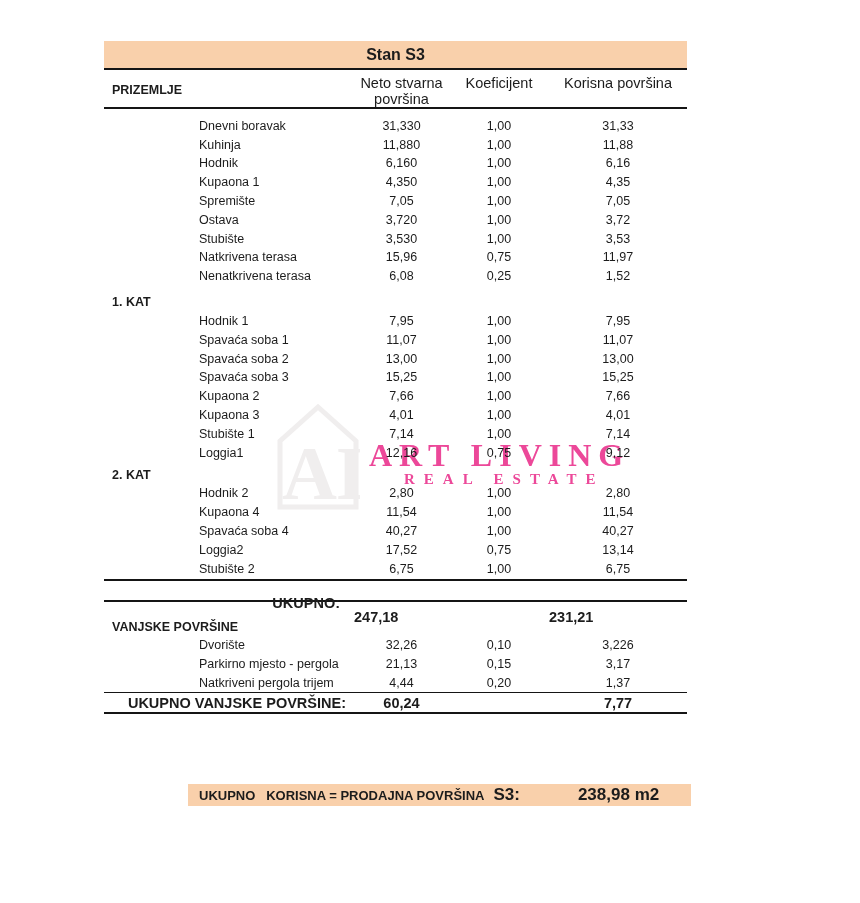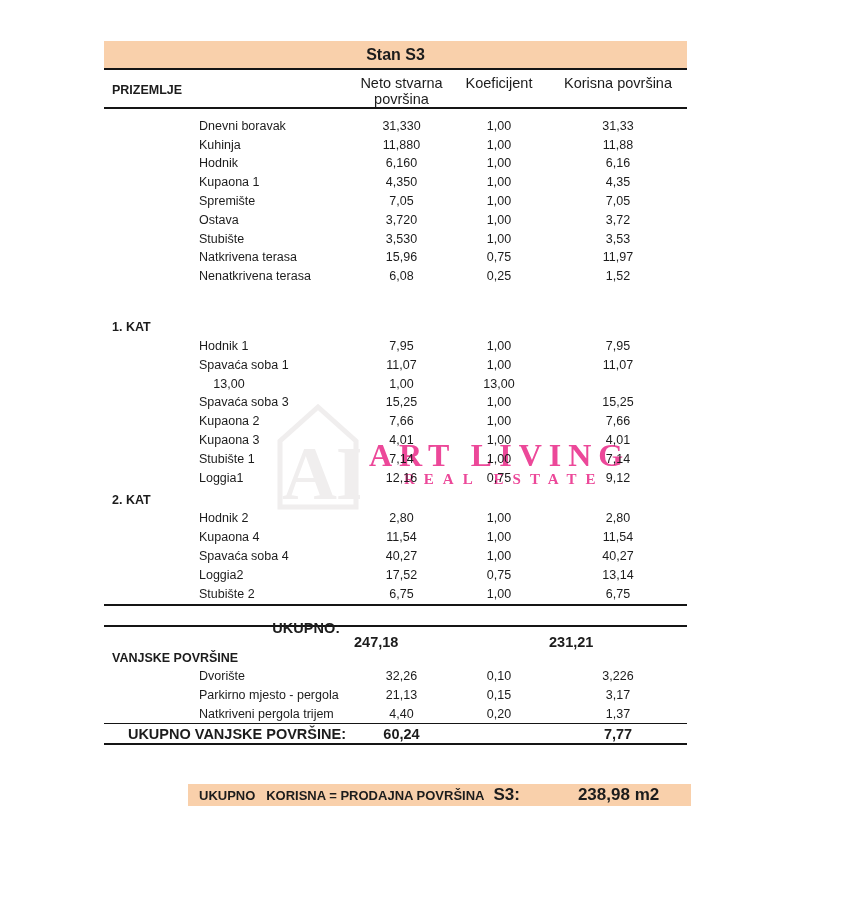--- a/index.html
+++ b/index.html
@@ -27,30 +27,30 @@
   .header-row .h-sec { align-self:end; font-weight:bold; font-size:12.5px; padding-left:8px; padding-bottom:10px; }
   .header-row .h-col { text-align:center; font-size:14.5px; line-height:1.12; align-self:start; padding-top:1px; }
 
   .row { height:18.8px; align-items:center; font-size:12.5px; }
   .row .c-label { padding-left:95px; white-space:nowrap; }
   .row .c-num { text-align:center; }
 
   .section-label { height:19px; display:flex; align-items:center; font-weight:bold;
                    font-size:12.5px; padding-left:8px; }
   .section { padding-top:2px; }
-  .section.gap-lg { margin-top:30px; }
+  .section.gap-lg { margin-top:5px; }
   .section.gap-sm { margin-top:1px; }
   .sections-top { margin-top:5px; }
 
   .total-row { border-top:2px solid #151515; border-bottom:2px solid #151515;
                height:23px; align-items:center; font-weight:bold; font-size:14.5px; margin-top:1px; }
   .total-row .c-label { text-align:right; padding-right:14px; }
   .total-row .c-num { text-align:left;margin-top:28px; }
 
-  .outdoor-block { margin-top:21px; }
+  .outdoor-block { margin-top:15px; }
   .outdoor-total { border-top:1.5px solid #151515; border-bottom:2px solid #151515;
                    height:22px; align-items:center; font-weight:bold; font-size:14.5px; }
   .outdoor-total .c-label { text-align:right; padding-right:8px; white-space:nowrap; }
   .outdoor-total .c-num { text-align:center; }
 
   
   .summary-bar { position:absolute; left:188px; top:784px; width:503px; height:22px; z-index:1;
                  display:flex; align-items:center; padding-left:11px; }
   .summary-bar .s-small { font-weight:bold; font-size:13px; white-space:pre; }
   .summary-bar .s-unit { font-weight:bold; font-size:17px; margin-left:9px; }
@@ -150,20 +150,21 @@
             <div class="c-num">1,00</div>
             <div class="c-num">7,95</div>
           </div>
           <div class="grid row">
             <div class="c-label">Spavaća soba 1</div>
             <div class="c-num">11,07</div>
             <div class="c-num">1,00</div>
             <div class="c-num">11,07</div>
           </div>
           <div class="grid row">
+            <div class="c-label">Spavaća soba 2</div>
             <div class="c-num">13,00</div>
             <div class="c-num">1,00</div>
             <div class="c-num">13,00</div>
           </div>
           <div class="grid row">
             <div class="c-label">Spavaća soba 3</div>
             <div class="c-num">15,25</div>
             <div class="c-num">1,00</div>
             <div class="c-num">15,25</div>
           </div>
@@ -244,21 +245,21 @@
             <div class="c-num">3,226</div>
           </div>
           <div class="grid row">
             <div class="c-label">Parkirno mjesto - pergola</div>
             <div class="c-num">21,13</div>
             <div class="c-num">0,15</div>
             <div class="c-num">3,17</div>
           </div>
           <div class="grid row">
             <div class="c-label">Natkriveni pergola trijem</div>
-            <div class="c-num">4,40</div>
+            <div class="c-num">4,44</div>
             <div class="c-num">0,20</div>
             <div class="c-num">1,37</div>
           </div>
         </div>
       <div class="grid outdoor-total">
         <div class="c-label">UKUPNO VANJSKE POVRŠINE:</div>
         <div class="c-num">60,24</div>
         <div class="c-num"></div>
         <div class="c-num">7,77</div>
       </div>

